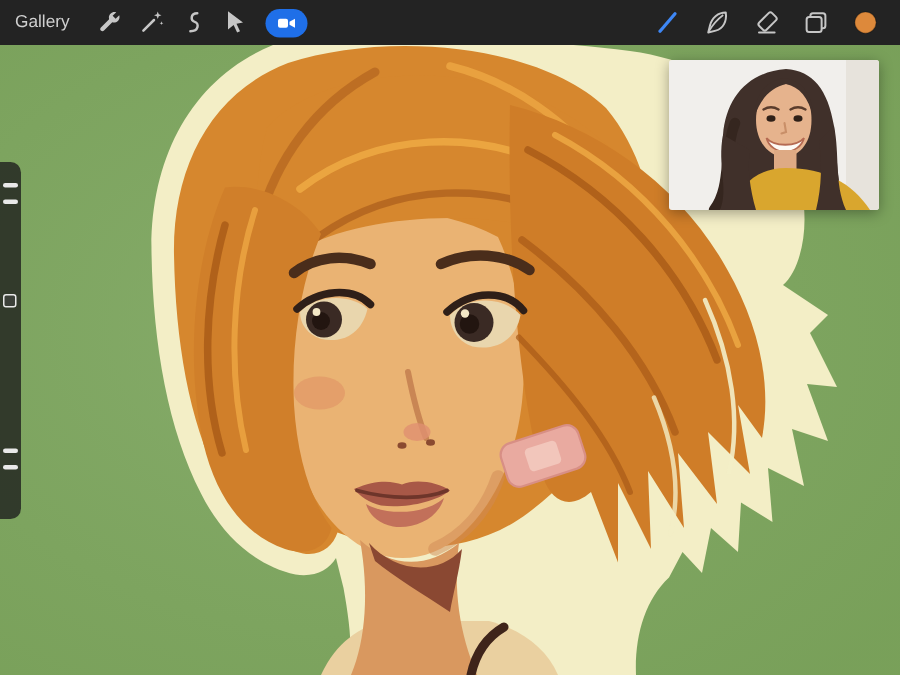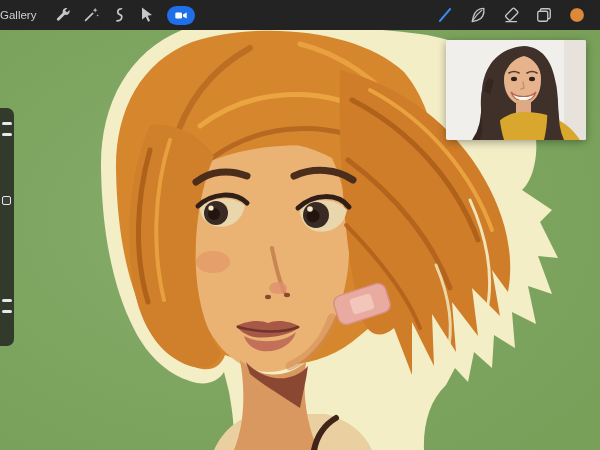--- a/index.html
+++ b/index.html
@@ -1,21 +1,21 @@
 <!DOCTYPE html>
 <html><head>
 <meta charset="utf-8">
 <style>
   html,body{margin:0;padding:0;background:#444;}
   .stage{position:relative;width:600px;height:450px;overflow:hidden;
          font-family:"Liberation Sans",sans-serif;background:#7fa662;}
   
   .topbar{position:absolute;top:0;left:0;width:600px;height:30px;background:#232323;
           display:flex;align-items:center;z-index:40;}
-  .tb-left{display:flex;align-items:center;gap:2px;}
+  .tb-left{display:flex;align-items:center;padding-left:10px;gap:2px;}
   .tb-right{margin-left:auto;display:flex;align-items:center;gap:7px;padding-right:10px;}
   .tb-btn{width:26px;height:26px;display:flex;align-items:center;justify-content:center;
           background:none;border:none;padding:0;cursor:pointer;}
   .gallery{color:#cfcfcf;font-size:11.5px;background:none;border:none;padding:0 12px 0 0;cursor:pointer;}
   .record{width:28px;height:19px;border-radius:10px;background:#1f6fe8;border:none;
           display:flex;align-items:center;justify-content:center;margin-left:5px;cursor:pointer;}
   
   .canvas{position:absolute;top:30px;left:0;width:600px;height:420px;}
   .canvas svg{display:block;}
   

